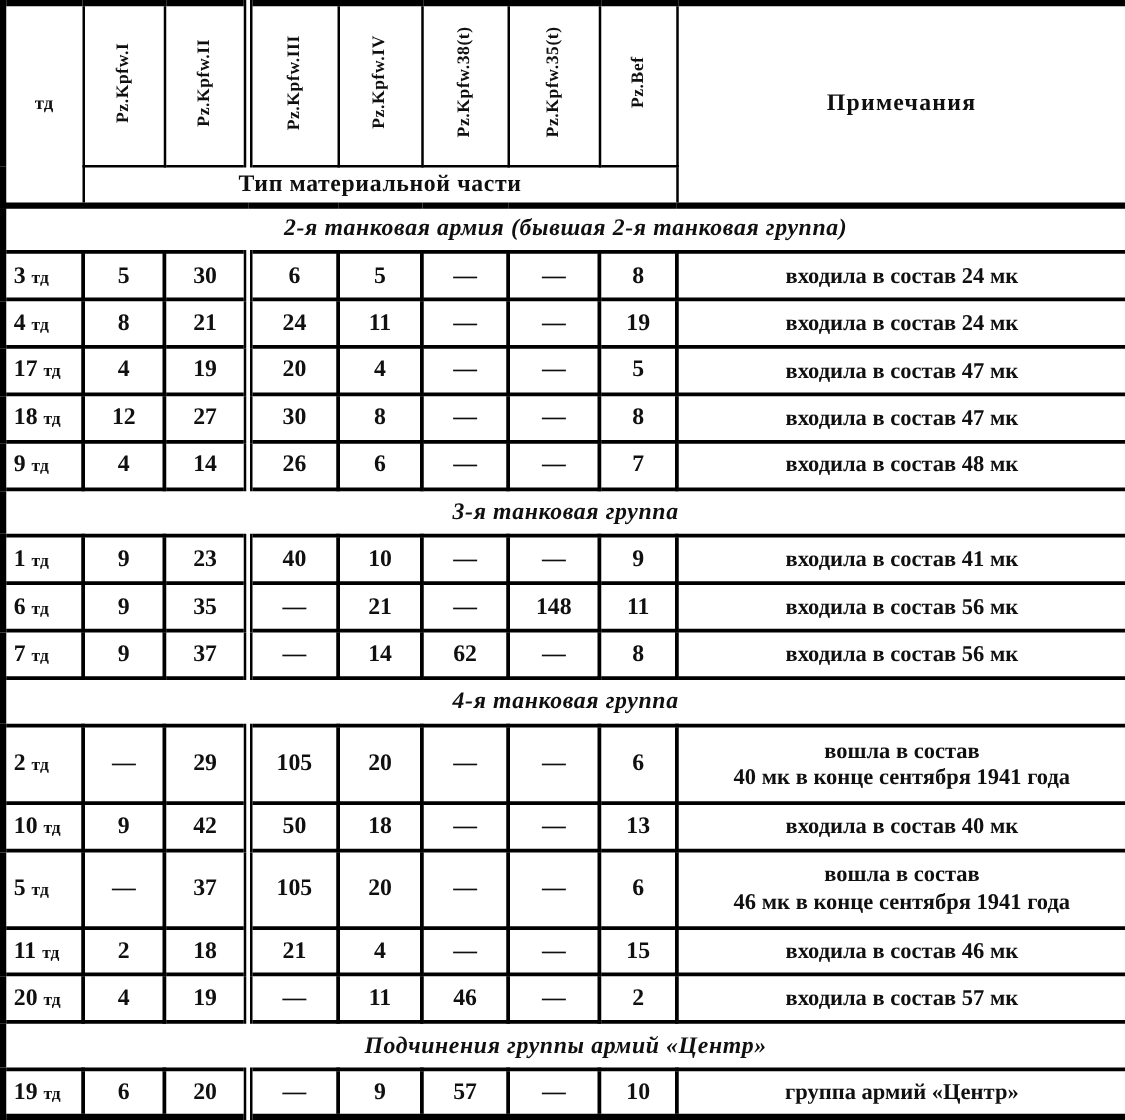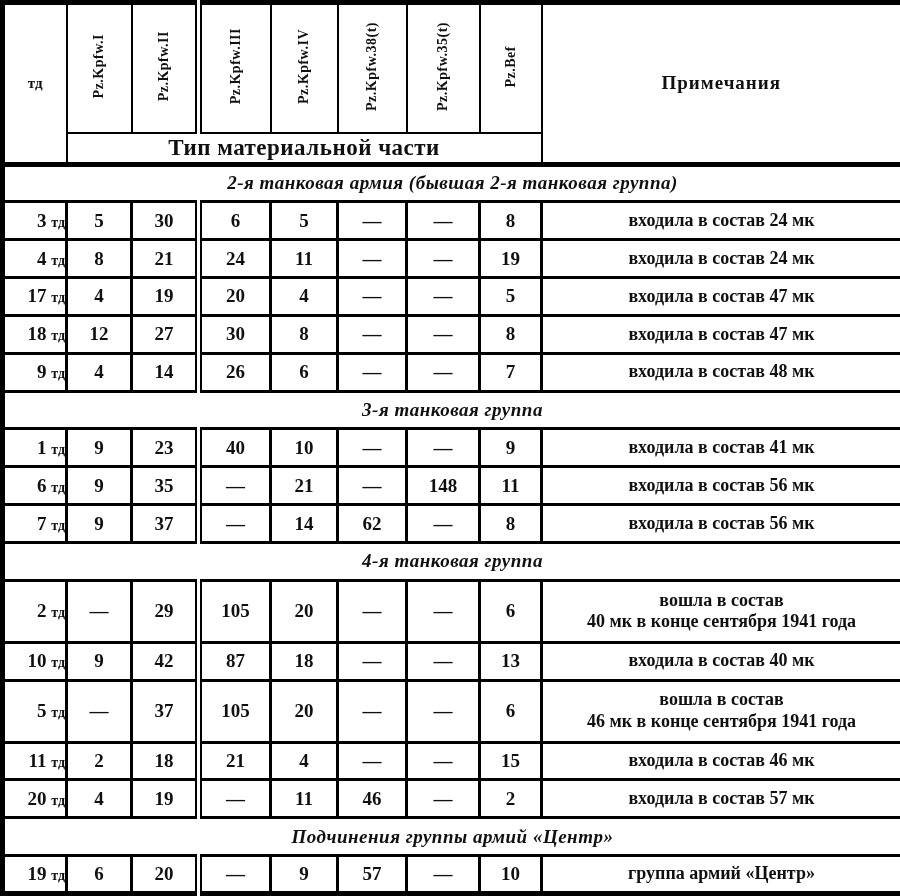--- a/index.html
+++ b/index.html
@@ -19,28 +19,28 @@
   tr.hdr-row{height:130px;}
   .corner{font-size:15px;font-weight:700;text-align:center;border-bottom-width:5px;border-left-width:5px;}
   .notes-h{font-size:19px;font-weight:700;text-align:center;letter-spacing:1px;border-bottom-width:5px;border-right-width:5px;}
   .rot{vertical-align:middle;text-align:center;border-top-width:5px;}
   .rot .v{
     display:inline-block;
     writing-mode:vertical-rl;
     transform:rotate(180deg);
     font-size:14px;font-weight:700;letter-spacing:.5px;white-space:nowrap;
   }
-  .sub{font-size:23px;font-weight:700;text-align:center;height:28px;border-bottom-width:5px;letter-spacing:.5px;}
+  .sub{font-size:19px;font-weight:700;text-align:center;height:28px;border-bottom-width:5px;letter-spacing:.5px;}
   .band{
     font-style:italic;font-weight:700;font-size:19px;
     text-align:center;height:26px;letter-spacing:.5px;
   }
   tbody tr{height:33px;}
   tbody tr.tall{height:54px;}
-  .div-label{font-size:19px;font-weight:700;text-align:right;padding-left:6px;white-space:nowrap;border-left-width:5px;}
+  .div-label{font-size:19px;font-weight:700;text-align:left;padding-left:6px;white-space:nowrap;border-left-width:5px;}
   .div-label .unit{font-size:14px;}
   .val{font-size:19px;font-weight:700;text-align:center;}
   .note{font-size:18px;font-weight:700;text-align:center;line-height:1.2;border-right-width:5px;}
   .dbl{border-left:7px double #000;}
 </style>
 </head>
 <body>
 
 <table>
   <colgroup>
@@ -176,21 +176,21 @@
         <td class="val">20</td>
         <td class="val">—</td>
         <td class="val">—</td>
         <td class="val">6</td>
         <td class="note">вошла в состав<br>40 мк в конце сентября 1941 года</td>
       </tr>
       <tr>
         <td class="div-label">10 <span class="unit">тд</span></td>
         <td class="val">9</td>
         <td class="val">42</td>
-        <td class="val dbl">87</td>
+        <td class="val dbl">50</td>
         <td class="val">18</td>
         <td class="val">—</td>
         <td class="val">—</td>
         <td class="val">13</td>
         <td class="note">входила в состав 40 мк</td>
       </tr>
       <tr class="tall">
         <td class="div-label">5 <span class="unit">тд</span></td>
         <td class="val">—</td>
         <td class="val">37</td>

